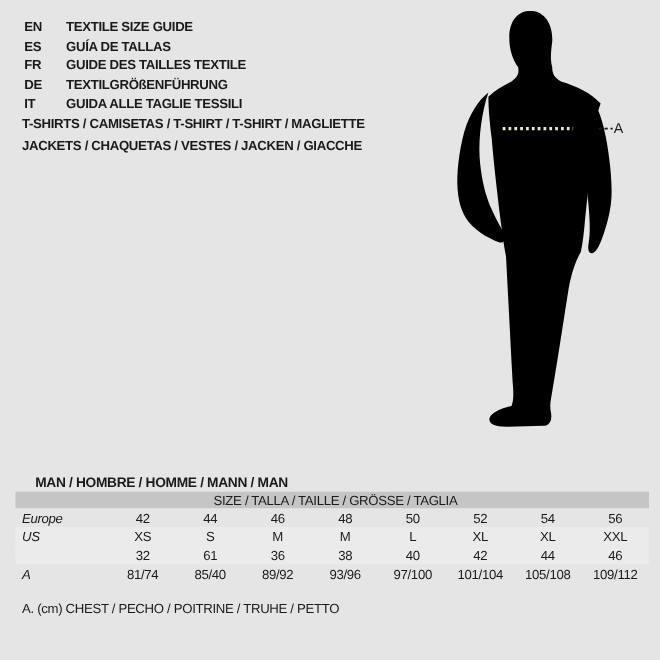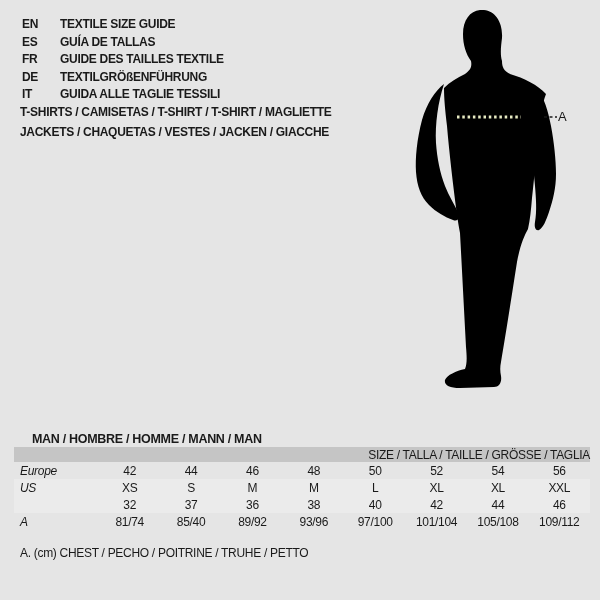--- a/index.html
+++ b/index.html
@@ -19,21 +19,21 @@
   .figure-wrap { position:absolute; left:400px; top:0; width:200px; height:400px; }
   .figure-wrap svg { display:block; }
   .measure-label { position:absolute; left:158px; top:109px; font-size:13px; font-weight:normal; }
 
   
   .man-heading { position:absolute; top:432px; left:20px; font-size:12.5px; font-weight:bold;margin-left:12px; }
 
   
   .size-table { position:absolute; top:447px; left:14px; width:576px; border-collapse:collapse; font-size:12px; table-layout:fixed; }
   .size-table td { padding:0; height:17px; text-align:center; vertical-align:middle; }
-  .size-table tr.thead td { background:#c5c5c5; text-align:right; padding-left:6px; height:15px; }
+  .size-table tr.thead td { background:#c5c5c5; text-align:center; padding-left:6px; height:15px; }
   .size-table td.rowlabel { text-align:left; padding-left:6px;font-style:italic; }
   .size-table tr.shaded { background:#ebebeb; }
   .size-table col.labelcol { width:85px; }
 
   
   .footnote { position:absolute; top:546px; left:20px; font-size:12px; }
 </style>
 </head>
 <body>
 
@@ -164,21 +164,21 @@
       <td>M</td>
       <td>M</td>
       <td>L</td>
       <td>XL</td>
       <td>XL</td>
       <td>XXL</td>
     </tr>
     <tr class="shaded">
       <td class="rowlabel"></td>
       <td>32</td>
-      <td>37</td>
+      <td>61</td>
       <td>36</td>
       <td>38</td>
       <td>40</td>
       <td>42</td>
       <td>44</td>
       <td>46</td>
     </tr>
     <tr>
       <td class="rowlabel">A</td>
       <td>81/74</td>

